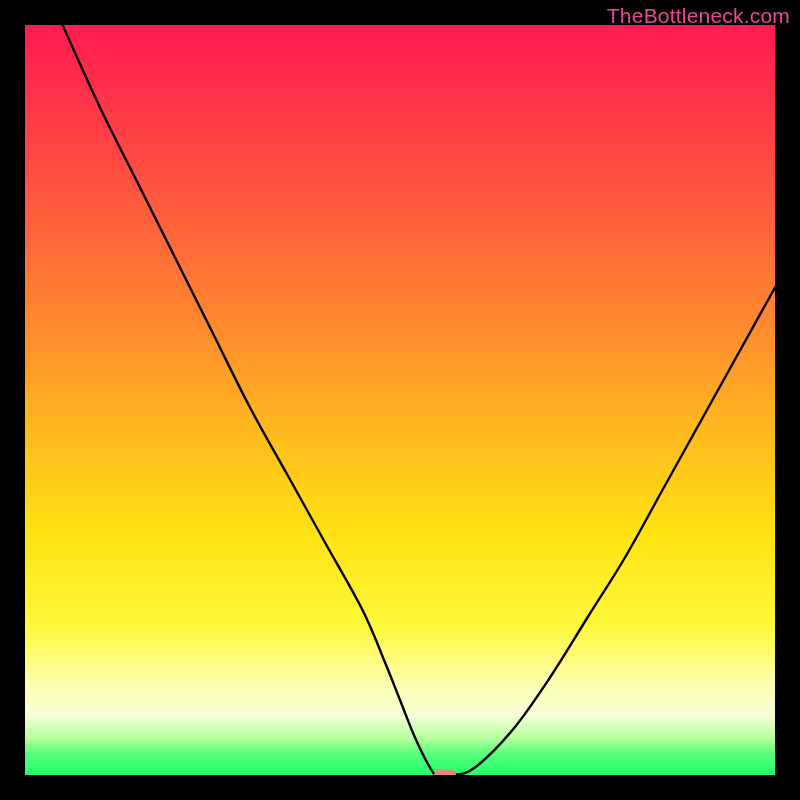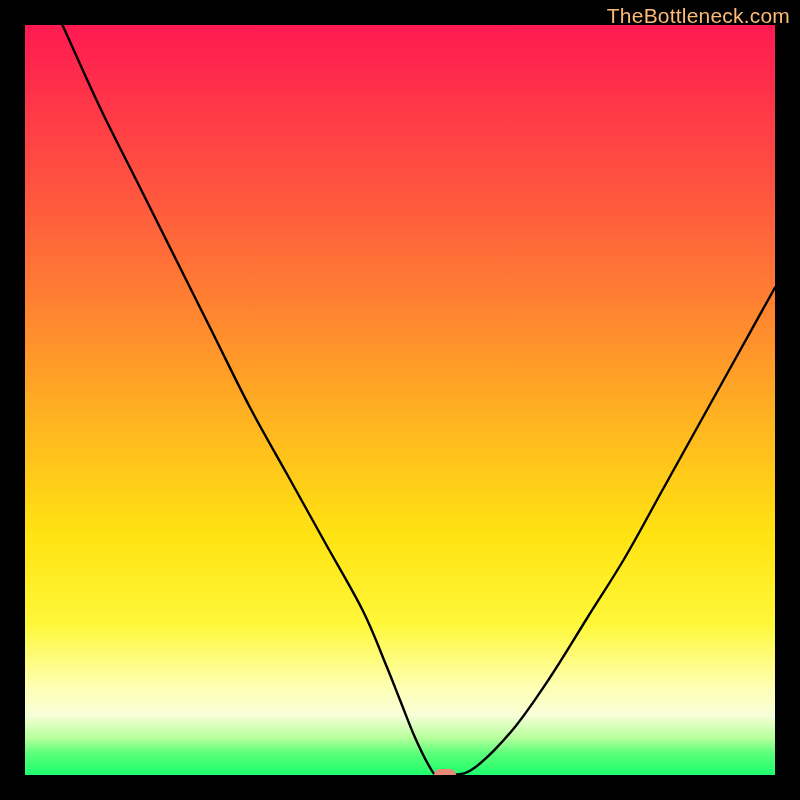--- a/index.html
+++ b/index.html
@@ -14,21 +14,21 @@
   .outer {
     position: relative;
     width: 800px;
     height: 800px;
     background: #000;
   }
   .watermark {
     position: absolute;
     top: 4px;
     right: 10px;
-    color: #fdba74;
+    color: #ec4899;
     font-size: 21px;
     font-weight: 400;
     letter-spacing: 0.2px;
     z-index: 10;
   }
   .plot {
     position: absolute;
     left: 25px;
     top: 25px;
     width: 750px;

